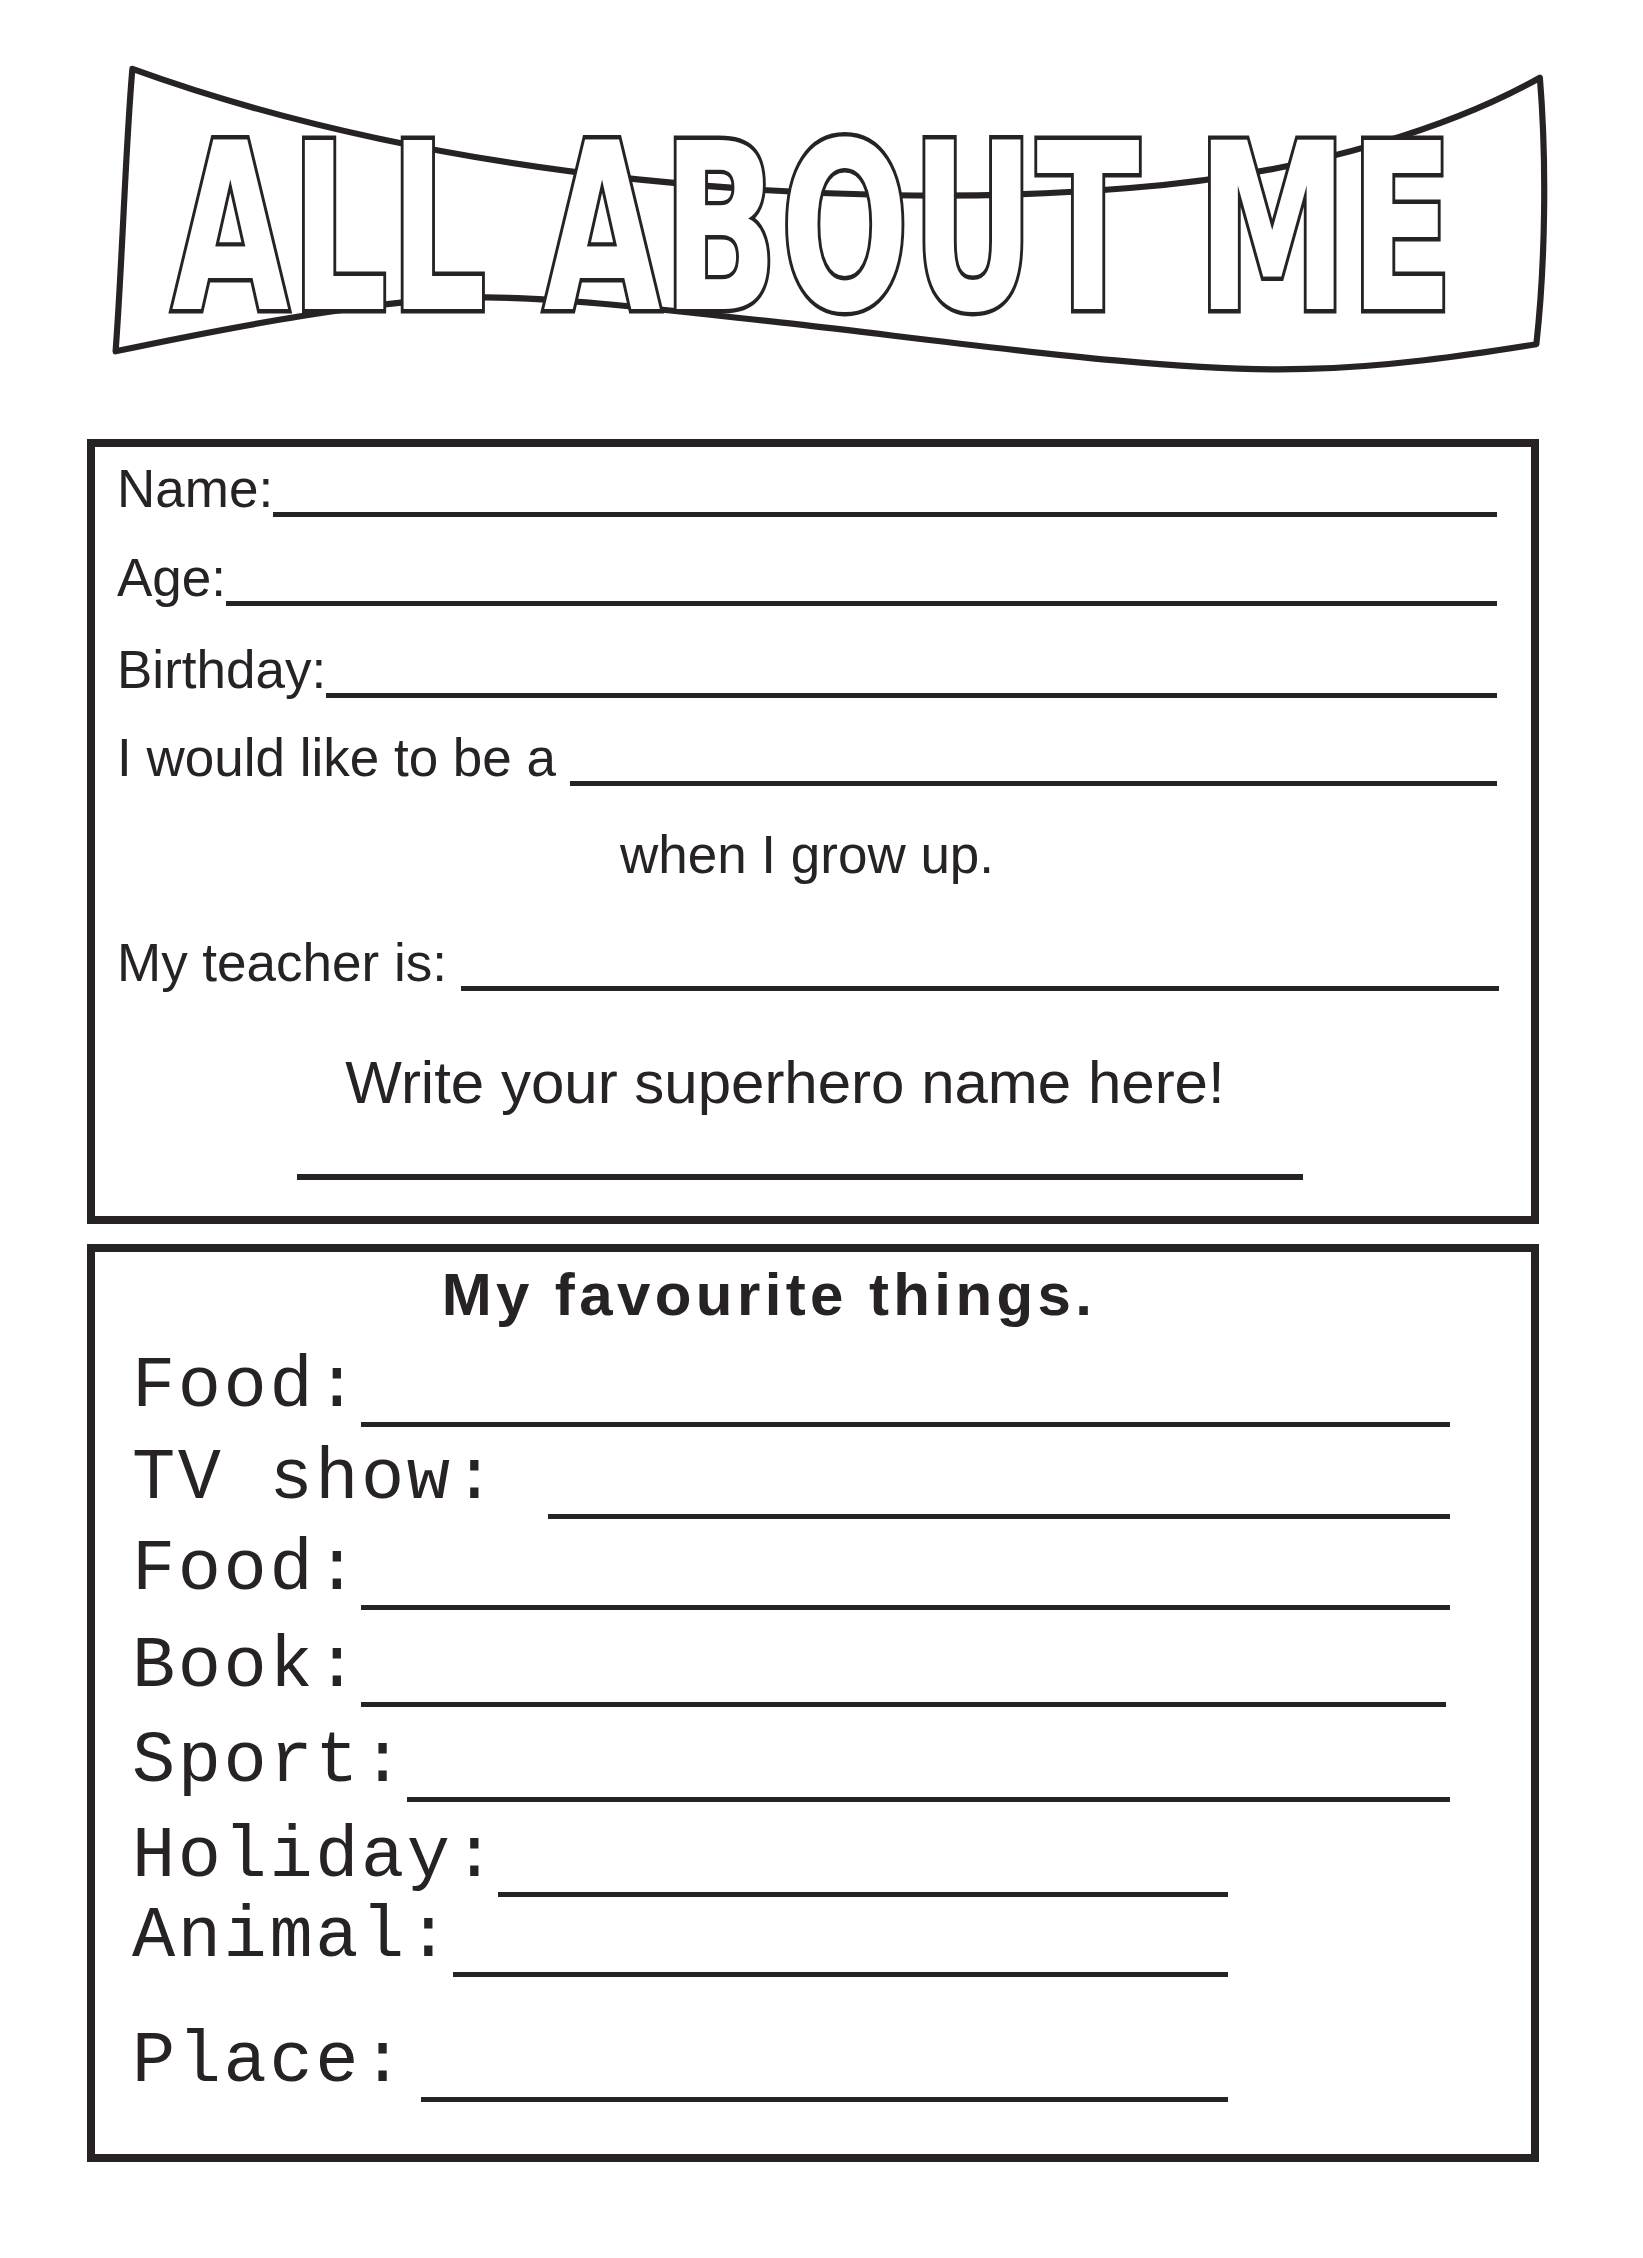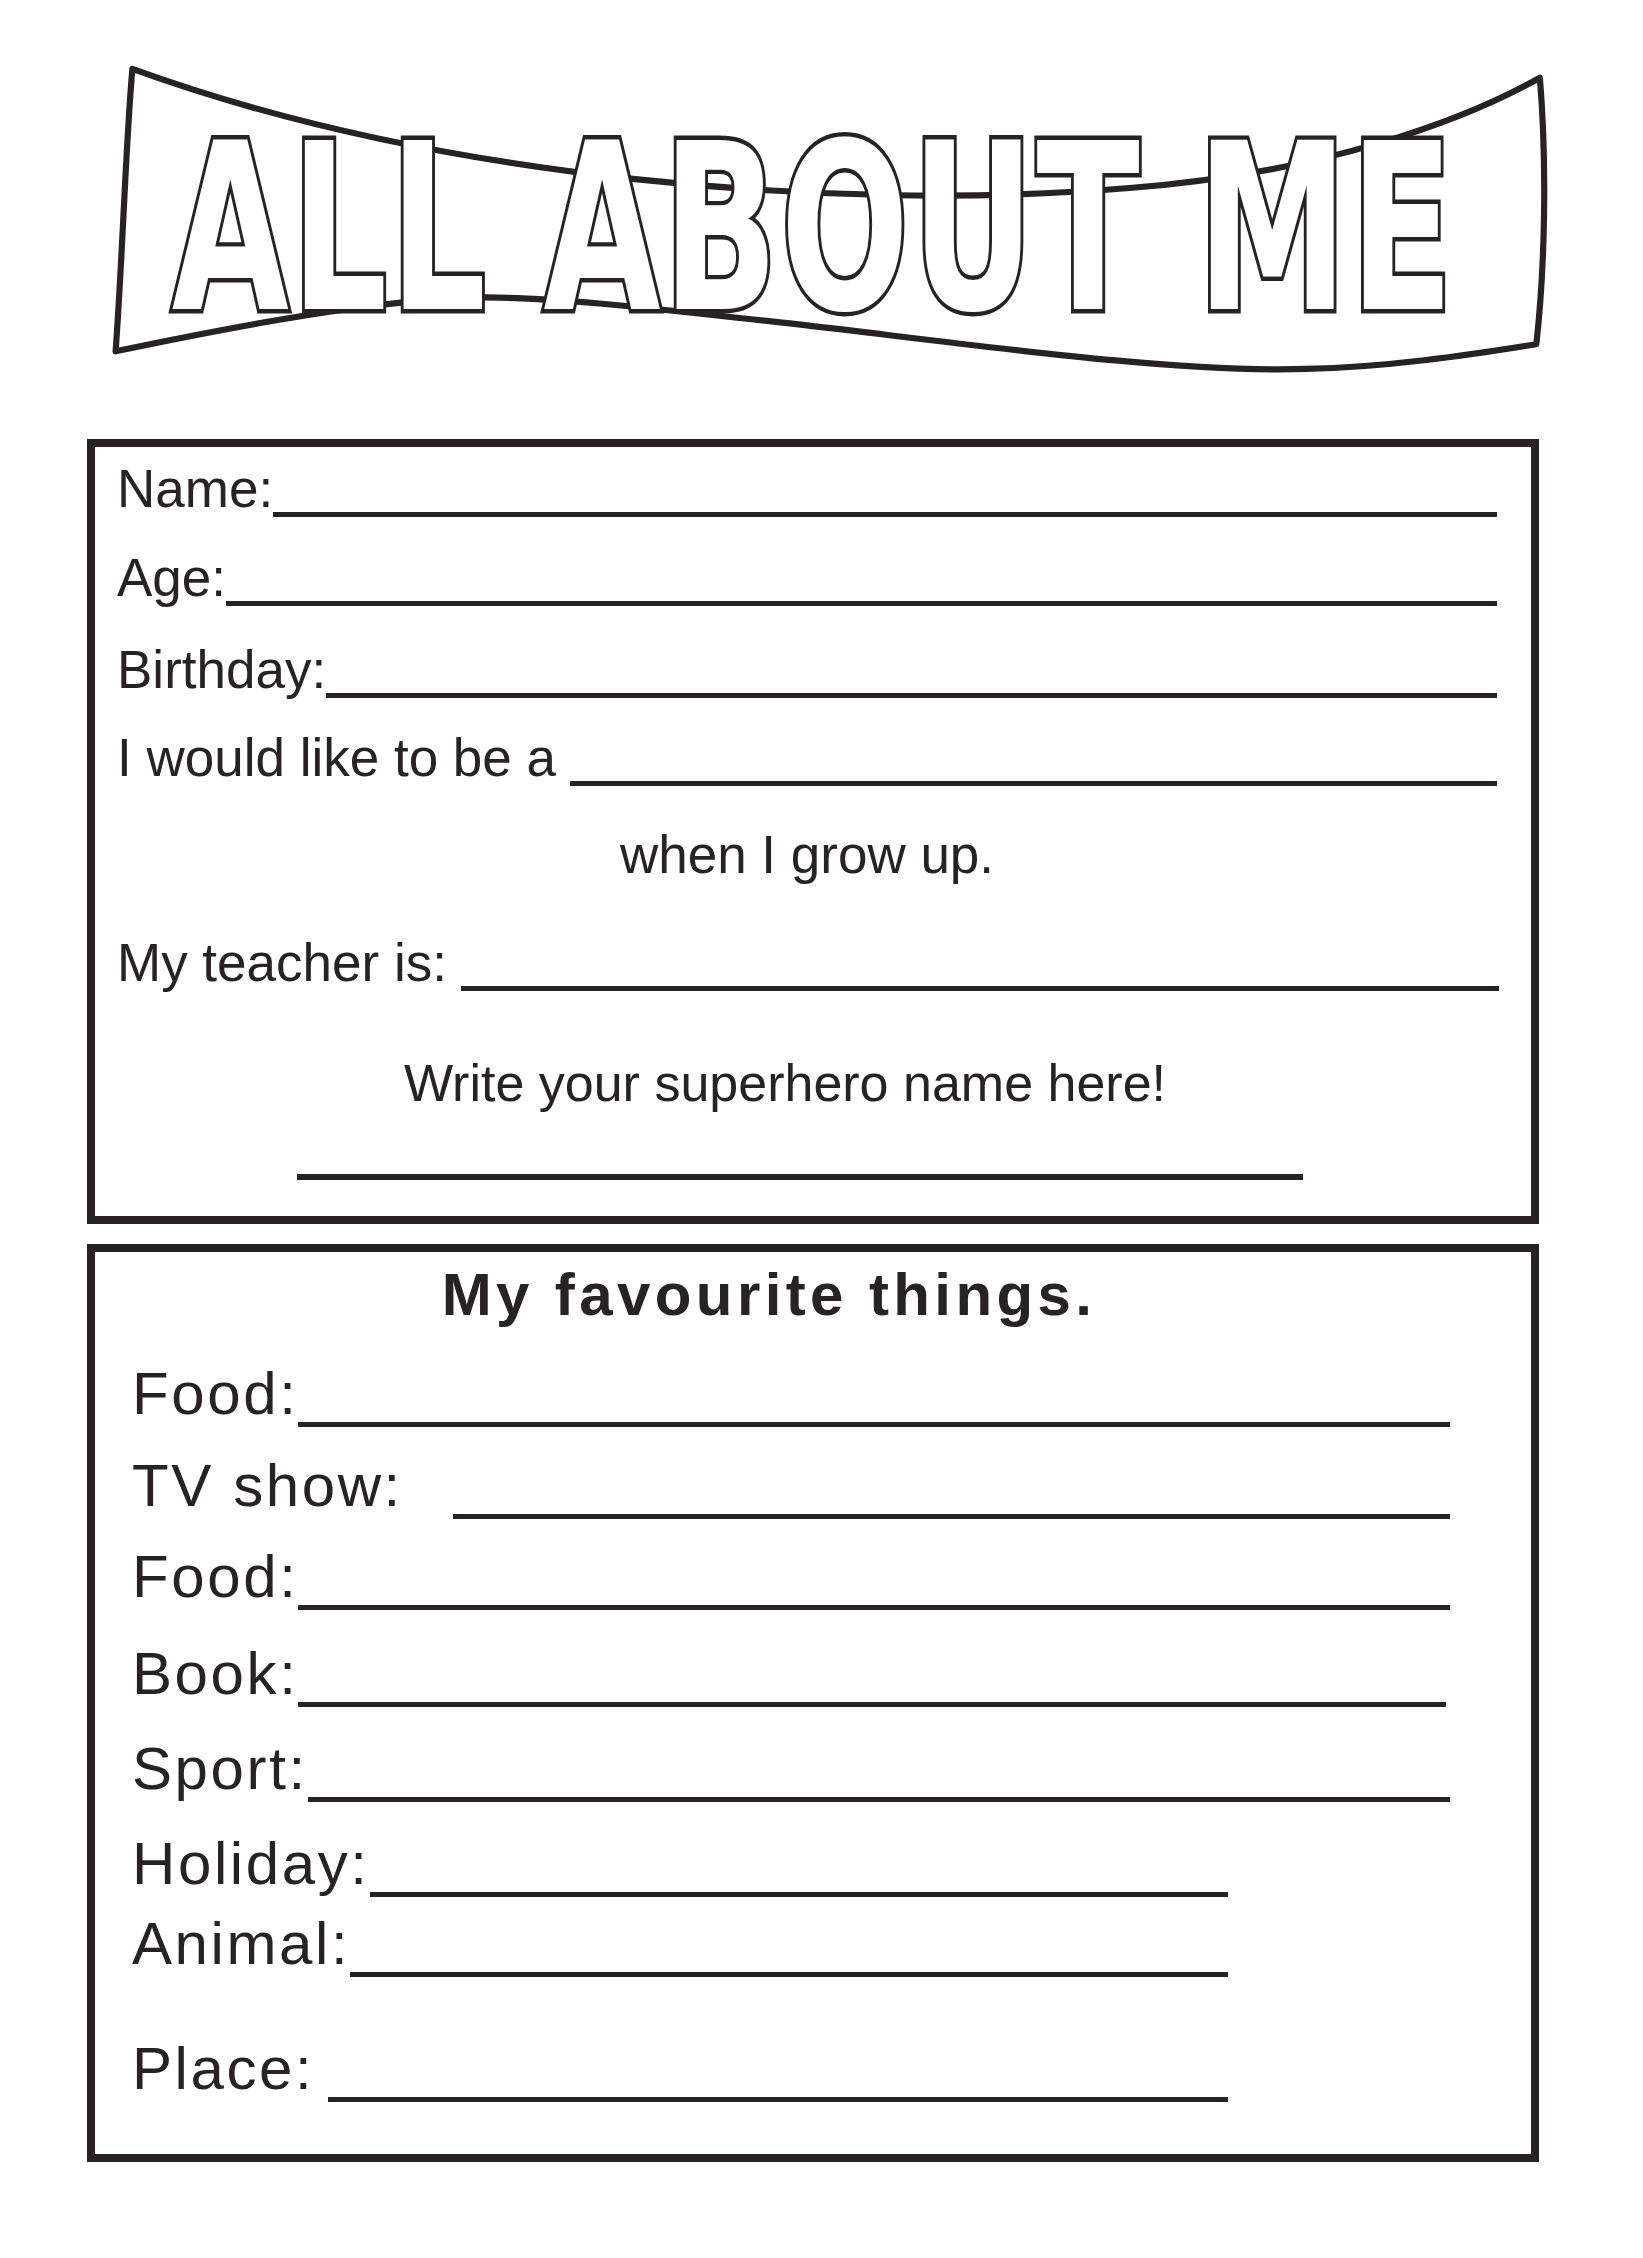--- a/index.html
+++ b/index.html
@@ -67,35 +67,35 @@
   .f-row .blank{
     flex:1 1 auto;
     height:0;
     border-bottom:5.3px solid var(--ink);
   }
   .f-row .blank.g{ margin-left:14px; }
 
   
   .box-fav .f-row{ height:67px; }
   .box-fav .f-row .lbl{
-    font-family:Liberation Sans, sans-serif;
-    font-size:60px;
+    font-family:Liberation Mono, monospace;
+    font-size:72px;
     letter-spacing:2.6px;
   }
 
   .prompt-row{
     position:absolute;
     left:0; right:0;
     top:605px;
     height:62px;
     text-align:center;
     padding-right:56px;
   }
   .prompt-row .lbl{
-    font-size:52px;
+    font-size:60px;
     line-height:62px;
     white-space:nowrap;
   }
   .hero-line{
     position:absolute;
     top:727px;
     left:202px;
     width:1006px;
     height:0;
     border-bottom:6.2px solid var(--ink);

